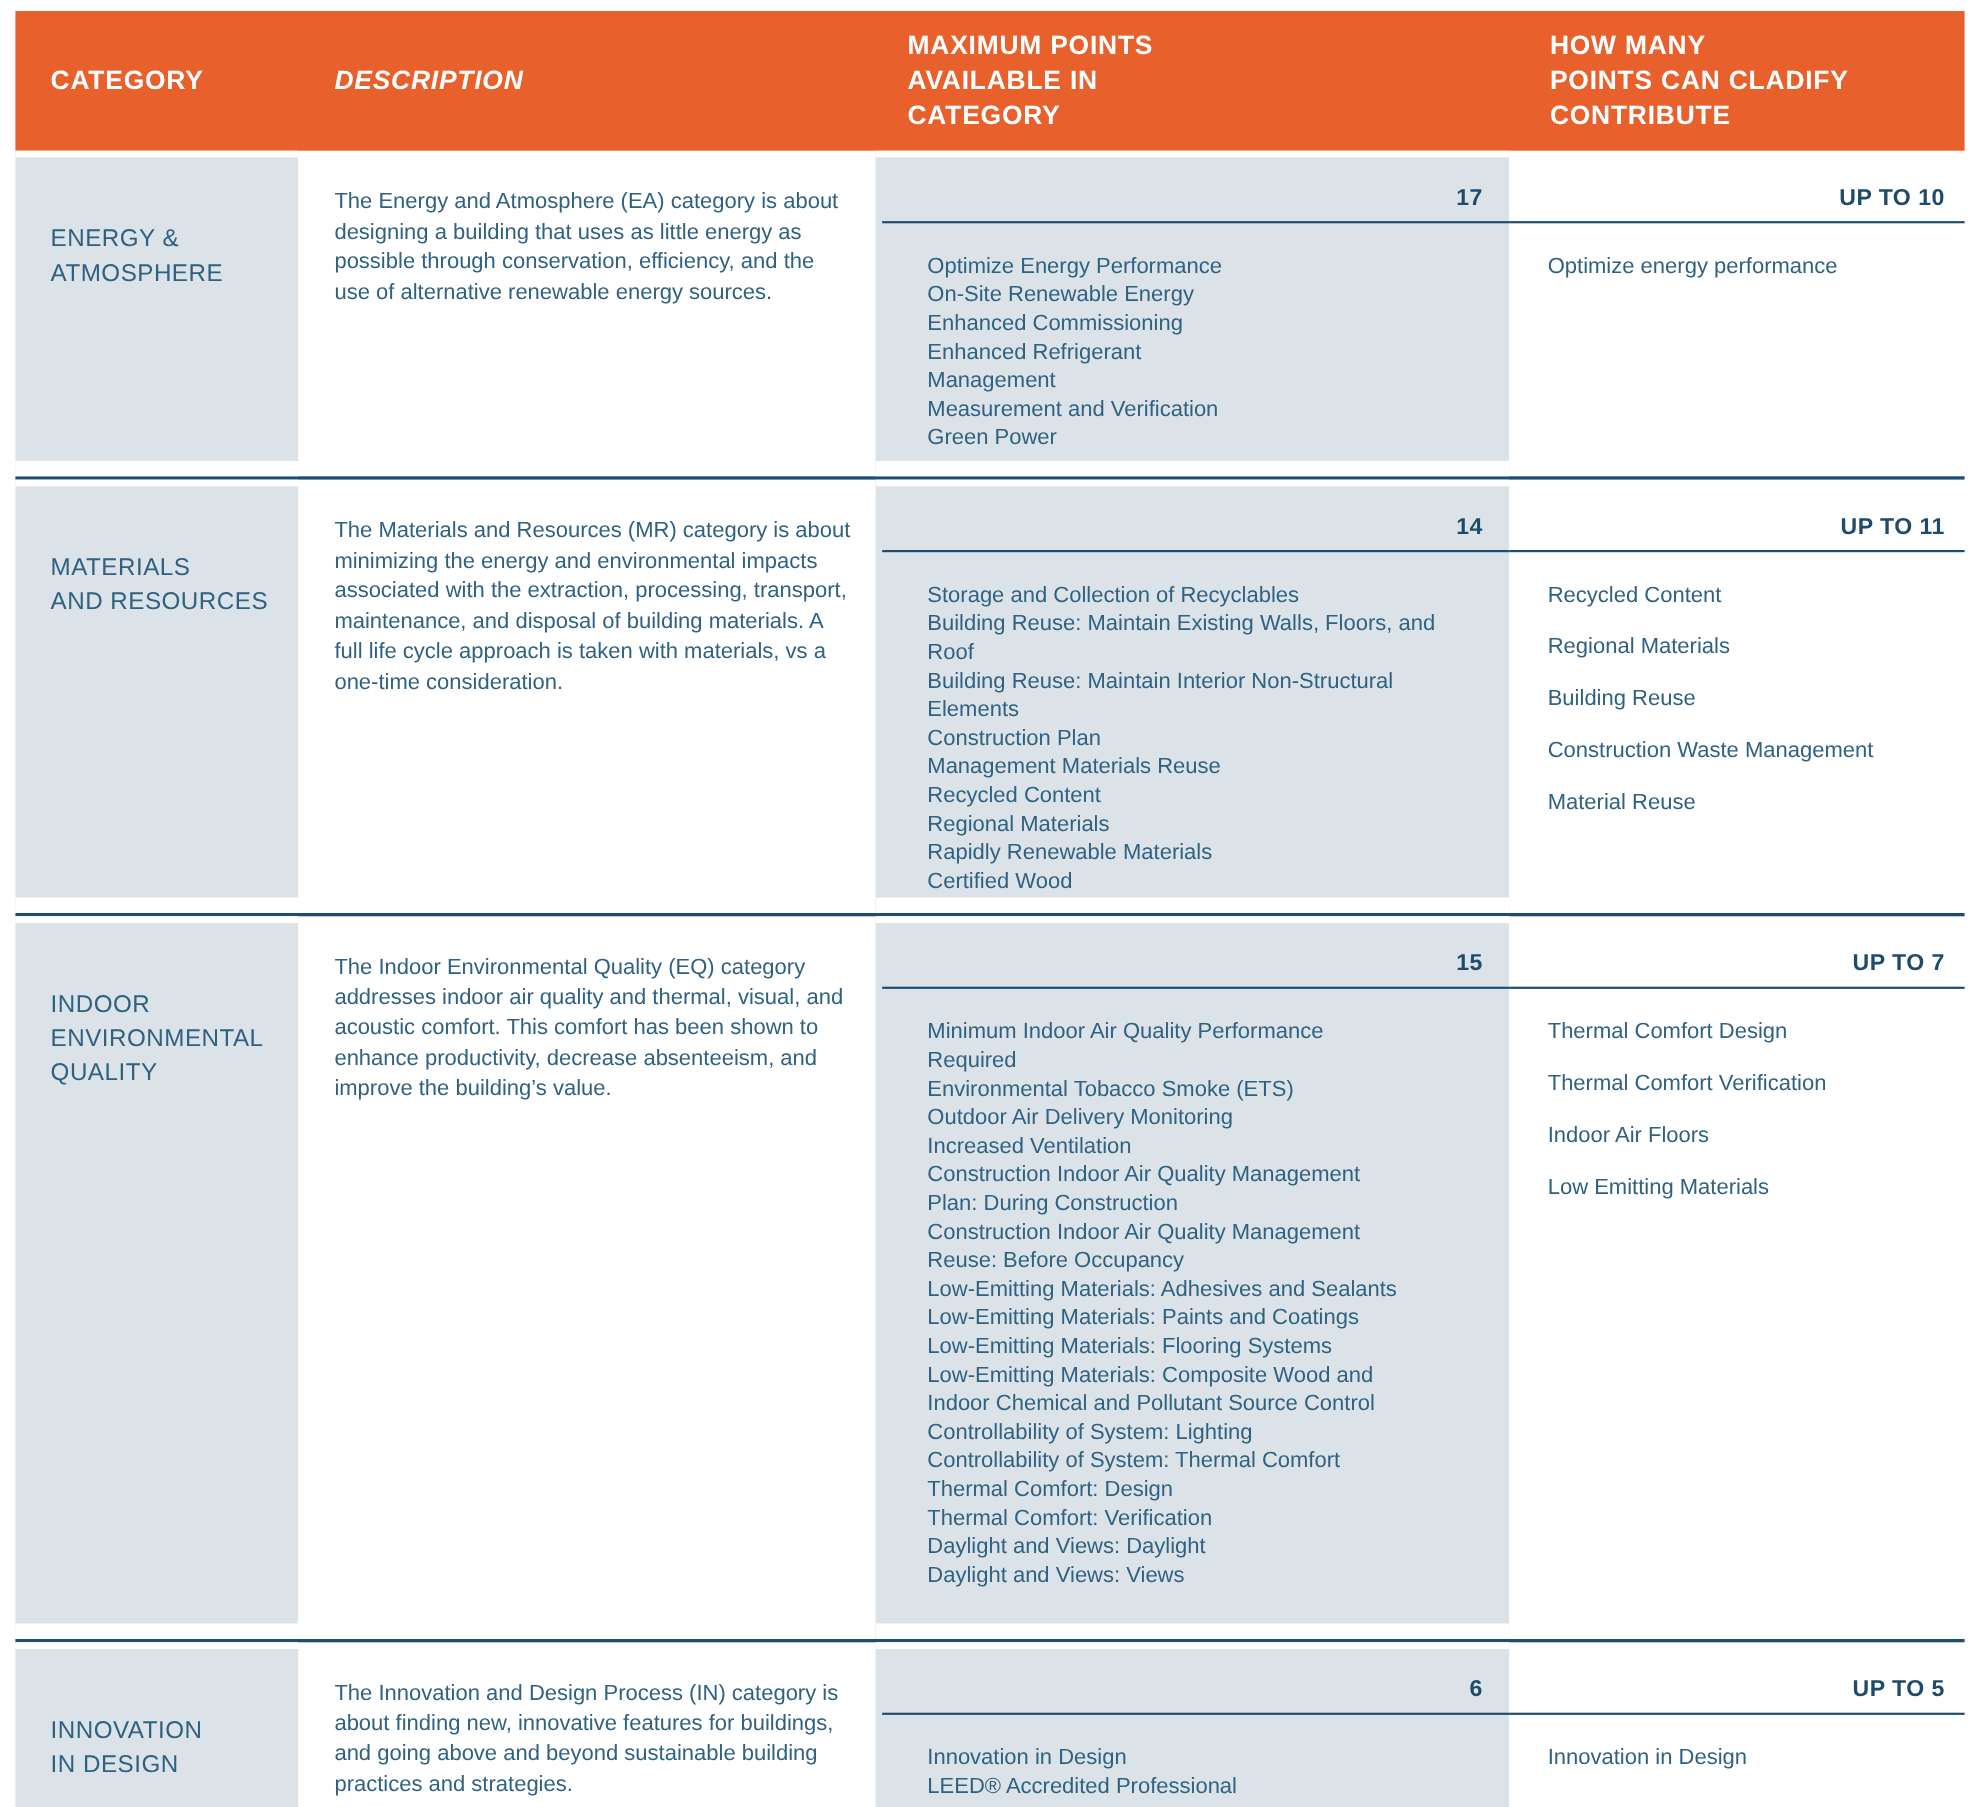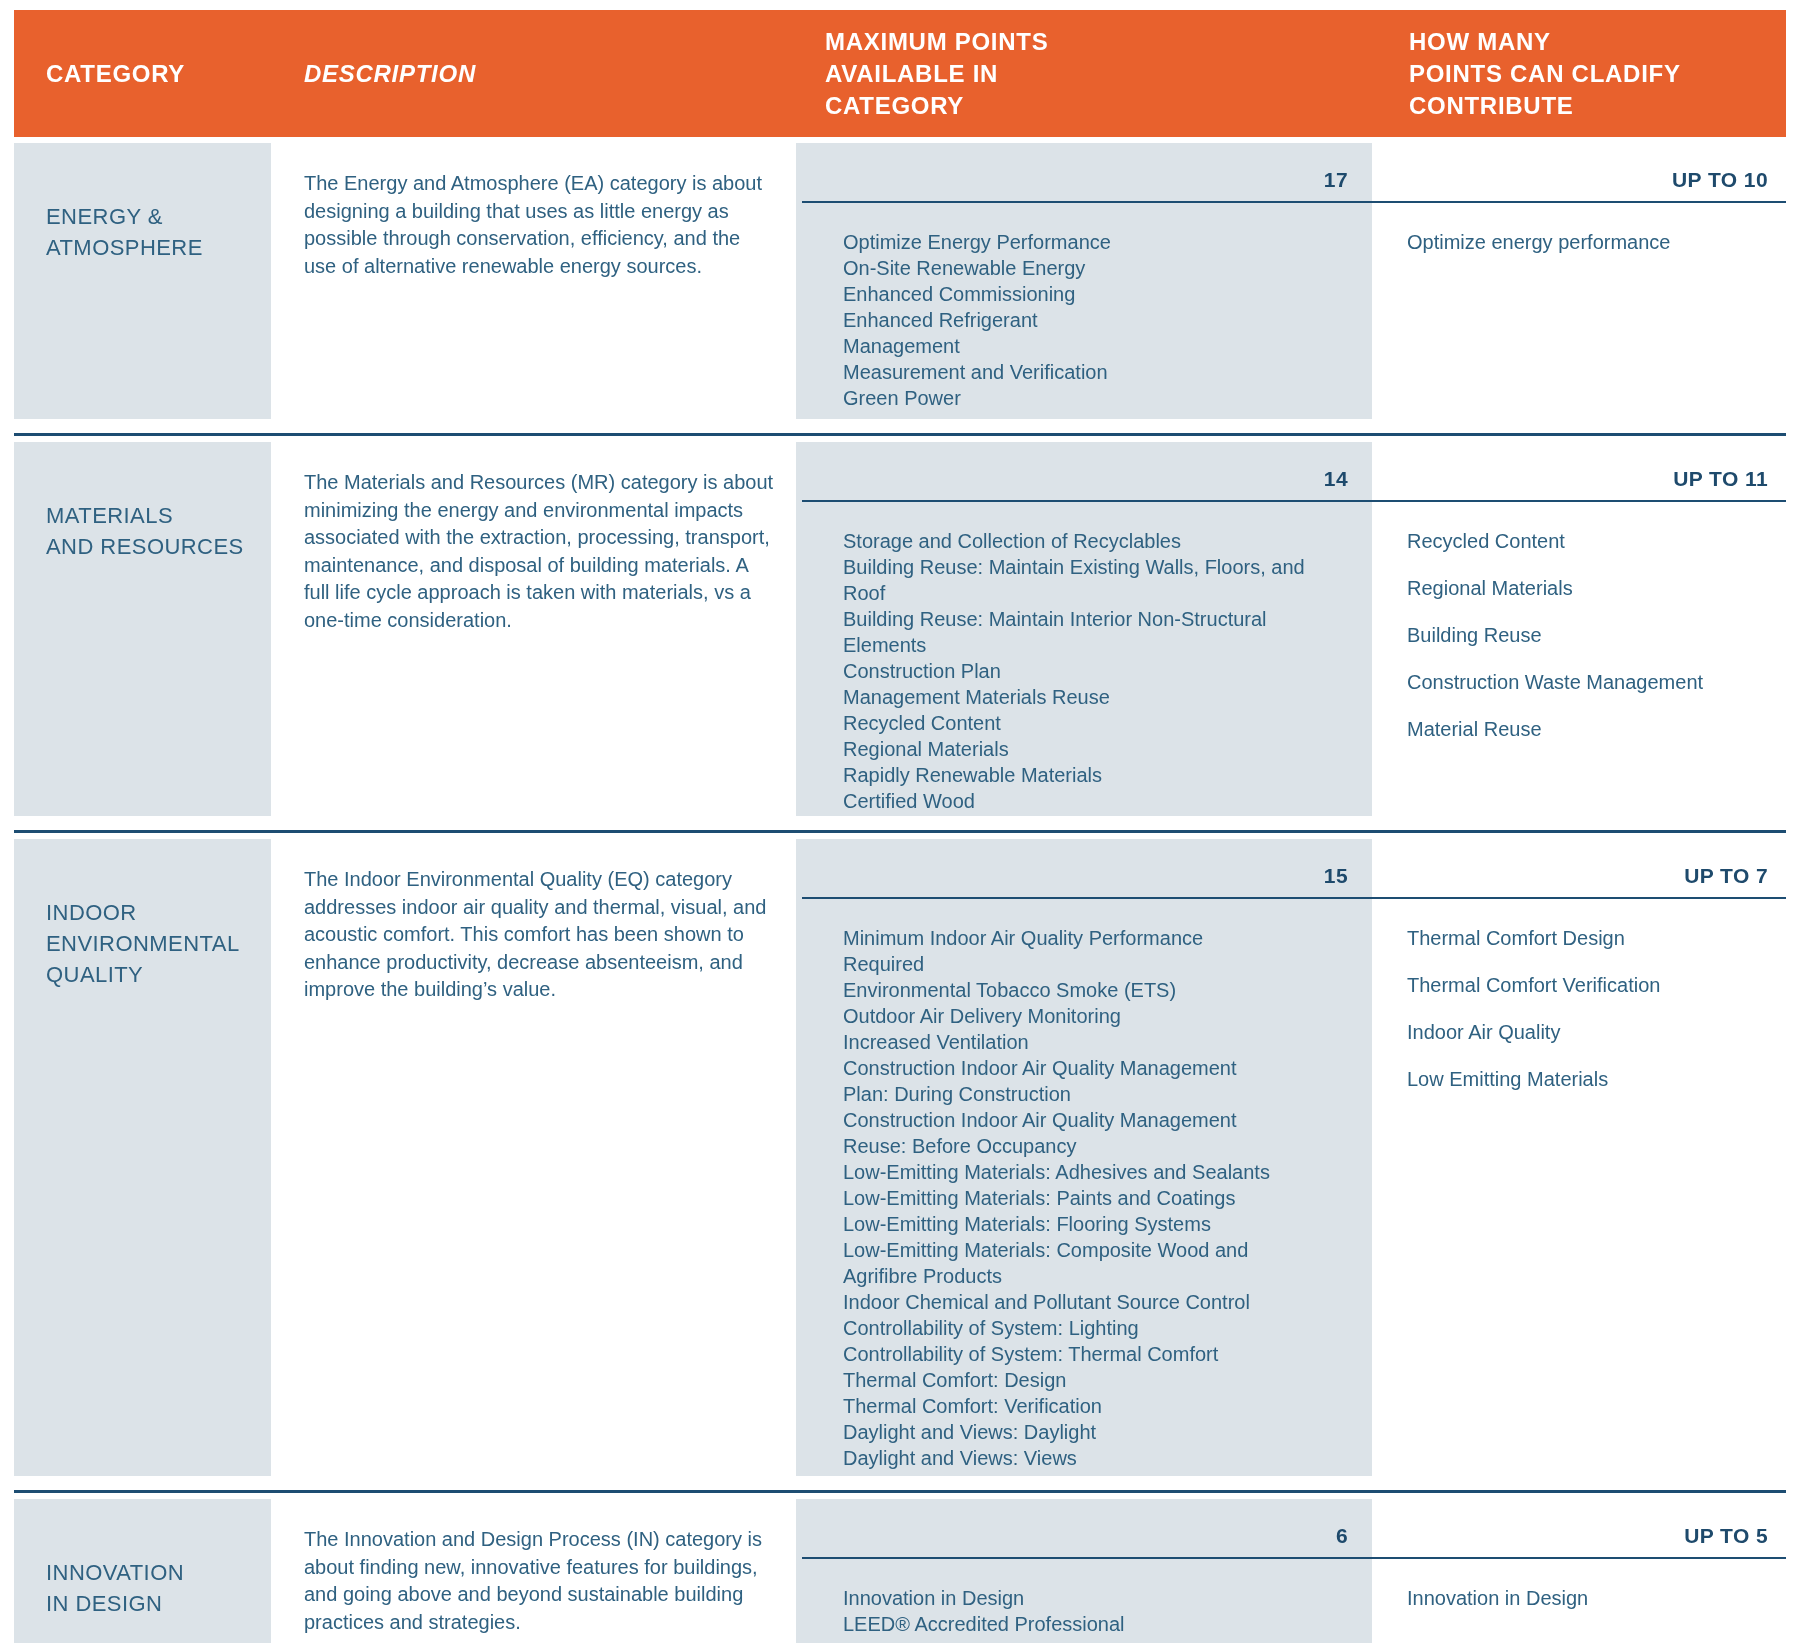--- a/index.html
+++ b/index.html
@@ -189,37 +189,36 @@
           <div class="line">Outdoor Air Delivery Monitoring</div>
           <div class="line">Increased Ventilation</div>
           <div class="line">Construction Indoor Air Quality Management</div>
           <div class="line">Plan: During Construction</div>
           <div class="line">Construction Indoor Air Quality Management</div>
           <div class="line">Reuse: Before Occupancy</div>
           <div class="line">Low-Emitting Materials: Adhesives and Sealants</div>
           <div class="line">Low-Emitting Materials: Paints and Coatings</div>
           <div class="line">Low-Emitting Materials: Flooring Systems</div>
           <div class="line">Low-Emitting Materials: Composite Wood and</div>
-          <div class="line">Agrifibre Products</div>
           <div class="line">Indoor Chemical and Pollutant Source Control</div>
           <div class="line">Controllability of System: Lighting</div>
           <div class="line">Controllability of System: Thermal Comfort</div>
           <div class="line">Thermal Comfort: Design</div>
           <div class="line">Thermal Comfort: Verification</div>
           <div class="line">Daylight and Views: Daylight</div>
           <div class="line">Daylight and Views: Views</div>
         </div>
     </div>
     <div class="contrib-cell">
       <div class="points-head">UP TO 7</div>
       <div class="rule"></div>
       <div class="items">
           <div class="item">Thermal Comfort Design</div>
           <div class="item">Thermal Comfort Verification</div>
-          <div class="item">Indoor Air Quality</div>
+          <div class="item">Indoor Air Floors</div>
           <div class="item">Low Emitting Materials</div>
         </div>
     </div>
   </div>
 
   <div class="grid-row body-row r4">
     <div class="cat-cell gray">
       <div class="cat-label">INNOVATION
 IN DESIGN</div>
     </div>

